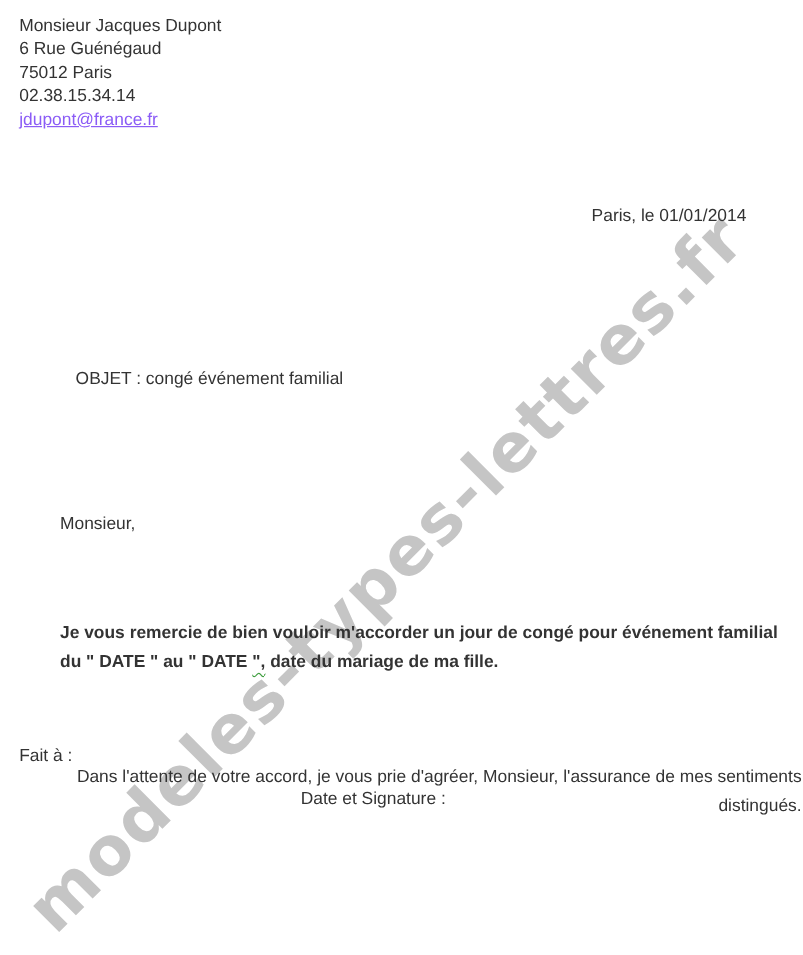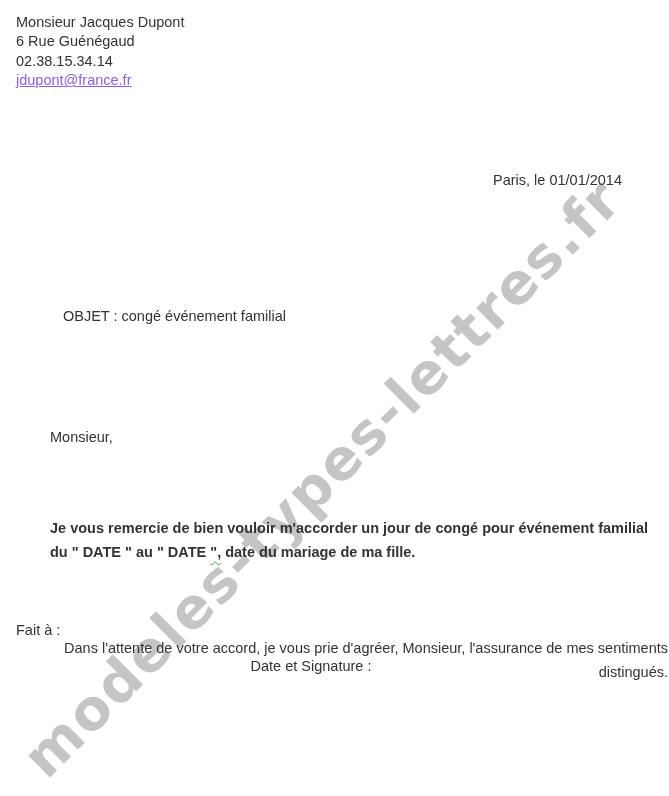--- a/index.html
+++ b/index.html
@@ -95,20 +95,21 @@
 
 <div class="page" style="background: rgb(255, 255, 255); color: rgb(51, 51, 51);">
 
   <div class="watermark" style="color: rgb(197, 197, 197);">modeles-types-lettres.fr</div>
 
   <div class="content">
 
     <div class="sender">
       <div>Monsieur Jacques Dupont</div>
       <div>6 Rue Guénégaud</div>
+      <div>75012 Paris</div>
       <div>02.38.15.34.14</div>
       <div>
         <a class="email-link" style="color: #8b5cf6;">jdupont@france.fr</a>
       </div>
     </div>
 
     <div class="date-line">Paris, le 01/01/2014</div>
 
     <div class="subject">OBJET : congé événement familial</div>
 

